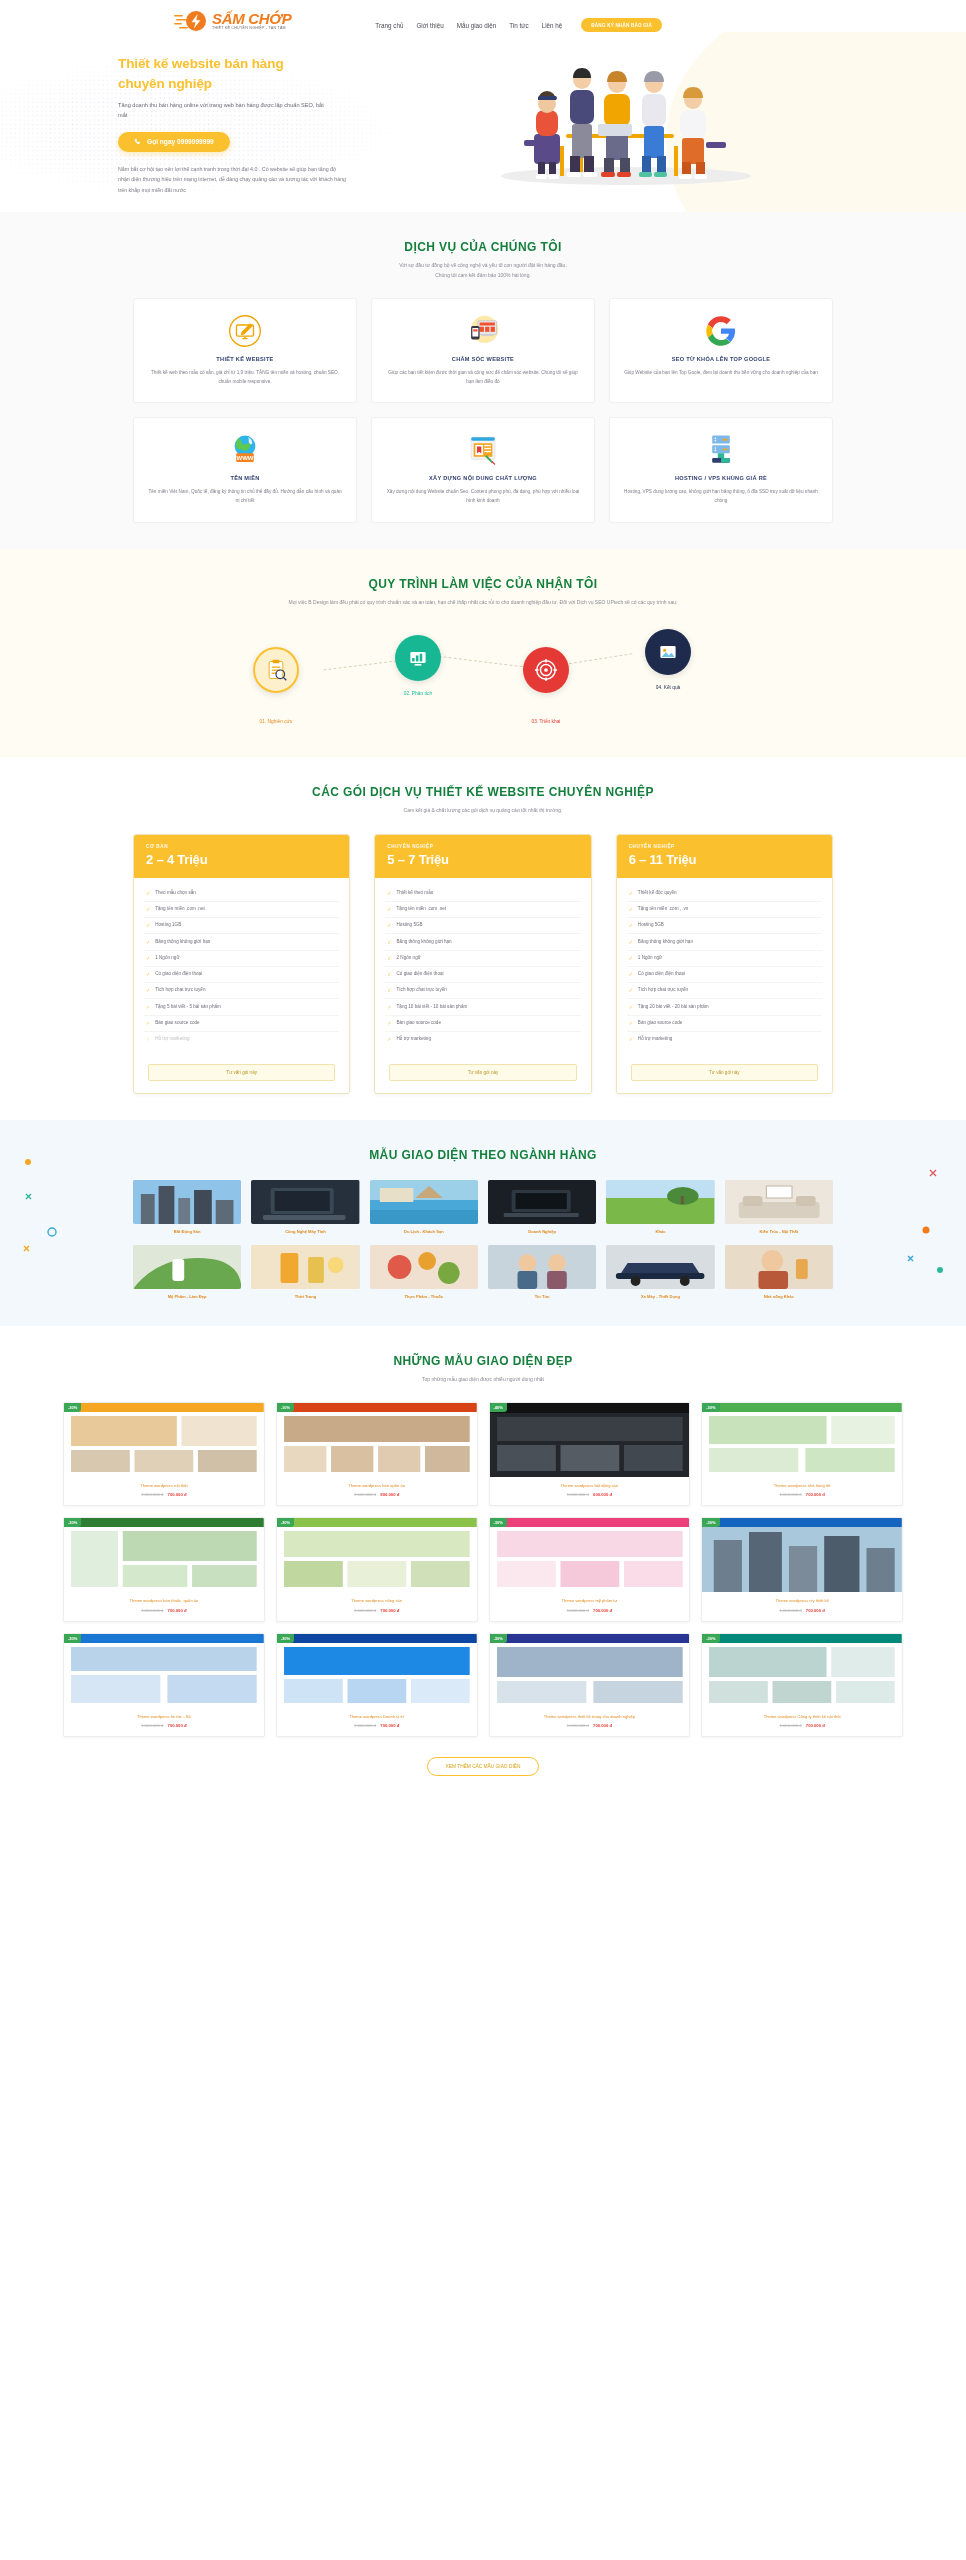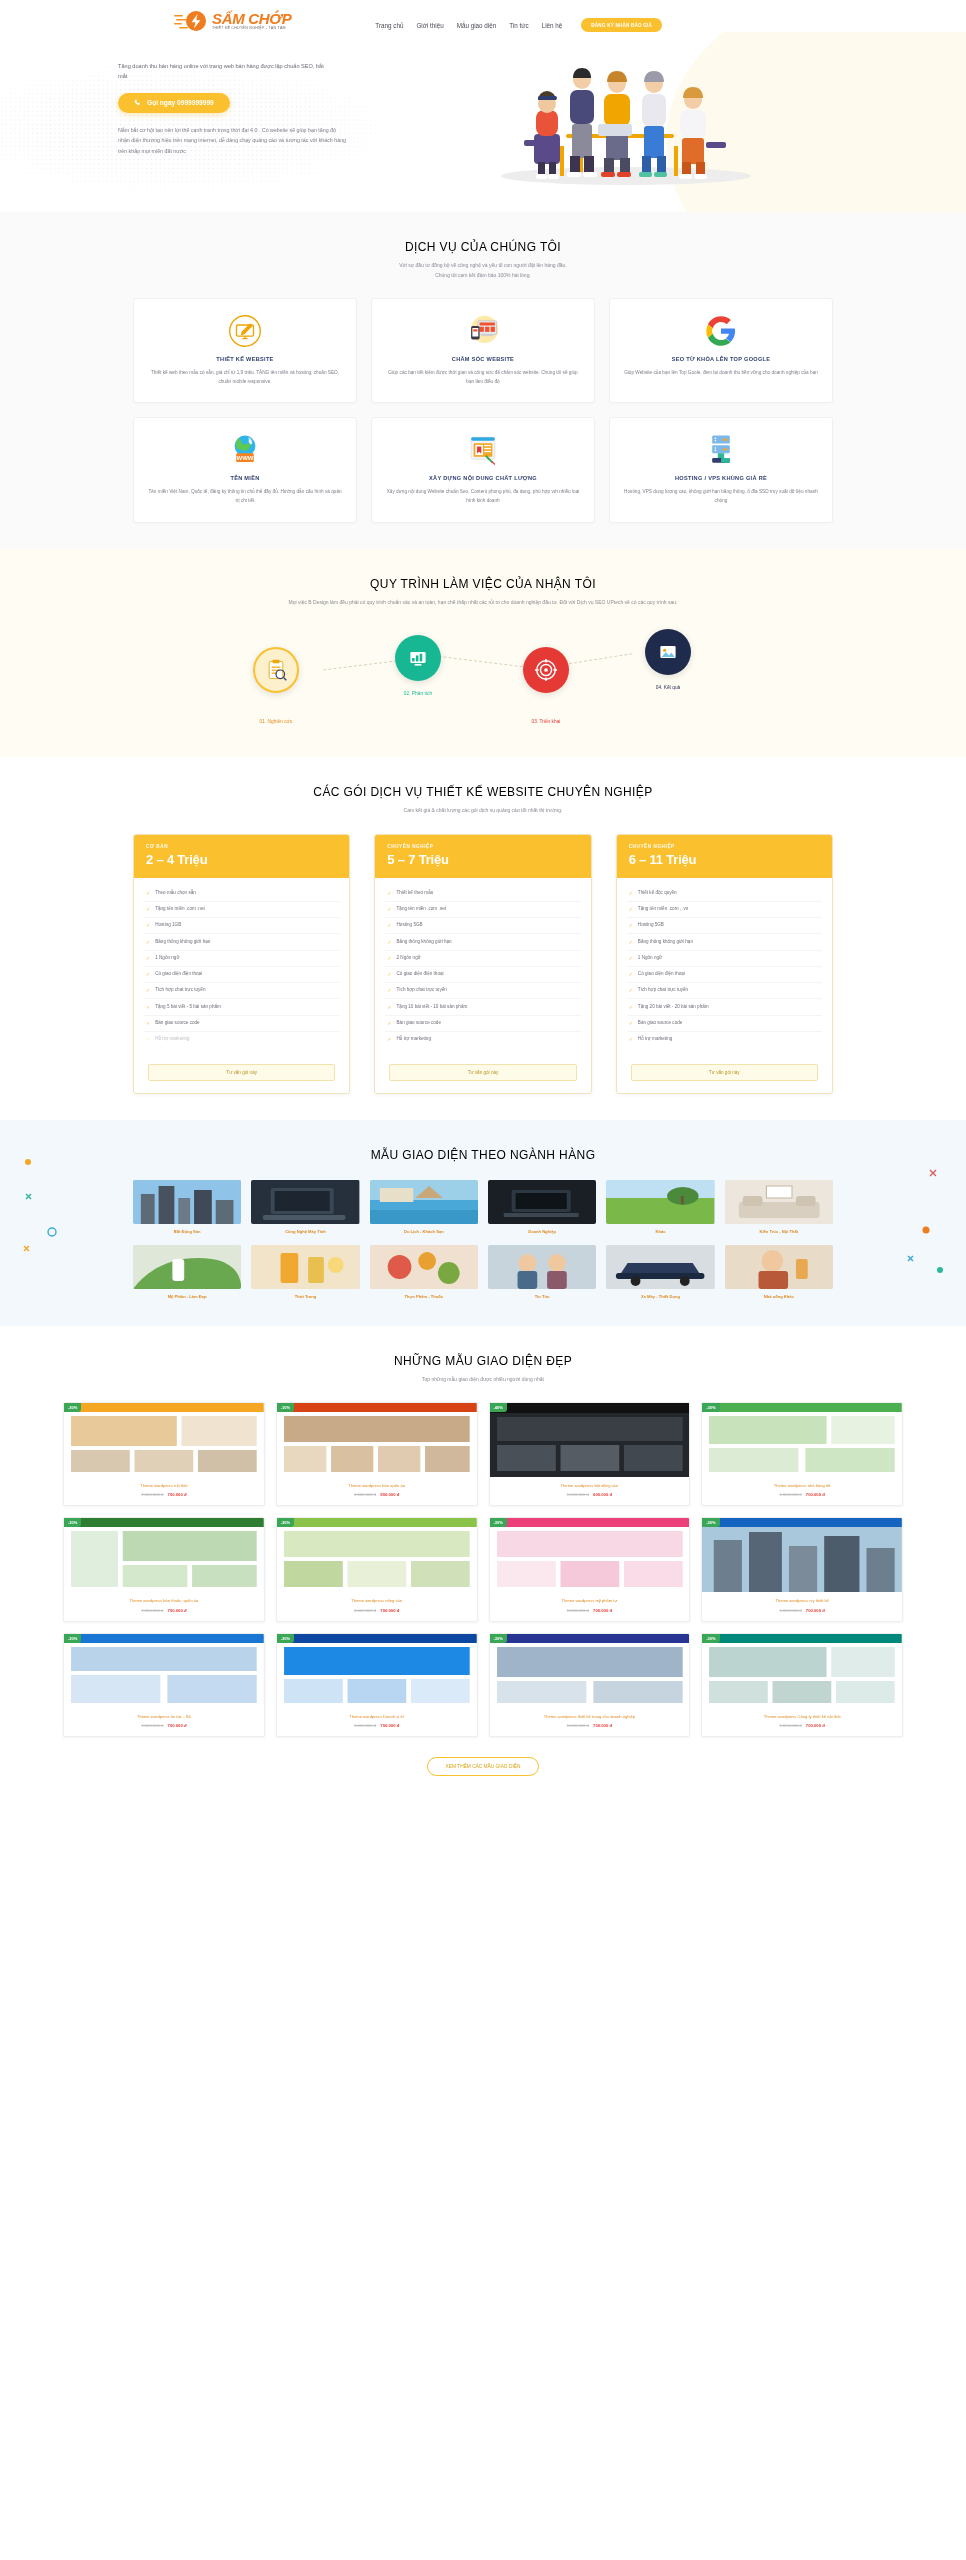--- a/index.html
+++ b/index.html
@@ -40,21 +40,21 @@
   .hero-h1{font-size:13.5px;line-height:1.45;color:#fbc02d;font-weight:bold;letter-spacing:-.1px}
   .hero-sub{font-size:5.6px;line-height:1.85;color:#6a6a75;margin-top:7px;max-width:210px}
   .hero-cta{display:inline-flex;align-items:center;gap:5px;background:#fbc02d;color:#fff;
             border:none;border-radius:20px;padding:6px 16px;margin-top:11px;cursor:pointer;
             font-size:6.6px;font-weight:bold;box-shadow:0 2px 6px rgba(251,192,45,.35)}
   .hero-body{font-size:5.3px;line-height:2;color:#7a7a85;margin-top:12px;max-width:230px}
   .hero-art{position:relative;flex:1;margin-top:18px}
 
   
   .sec{padding:28px 0 26px}
-  .sec-title{text-align:center;font-size:12px;color:#000000;letter-spacing:.4px;font-weight:normal}
+  .sec-title{text-align:center;font-size:12px;color:#15803d;letter-spacing:.4px;font-weight:bold}
   .sec-desc{text-align:center;font-size:5px;line-height:1.9;color:#8a8a94;margin-top:7px}
   .wrap{width:700px;margin:0 auto}
 
   
   .services{background:#fafafa}
   .svc-grid{display:grid;grid-template-columns:repeat(3,1fr);gap:14px;margin-top:18px}
   .svc-card{background:#fff;border:1px solid #f0f0f0;border-radius:3px;padding:14px 12px 16px;
             text-align:center;box-shadow:0 1px 3px rgba(0,0,0,.025)}
   .svc-icon{height:36px;display:flex;align-items:center;justify-content:center;margin-bottom:7px}
   .svc-name{font-size:5.6px;font-weight:bold;color:#2f3e6e;letter-spacing:.3px;margin-bottom:6px}
@@ -140,20 +140,24 @@
       <a href="#">Liên hệ</a>
       <button class="btn-quote">ĐĂNG KÝ NHẬN BÁO GIÁ</button>
     </nav>
   </header>
 
   <section class="hero">
     <div class="hero-dots"></div>
     <div class="hero-blob"></div>
     <div class="hero-inner">
       <div class="hero-left">
+        <h1 class="hero-h1">
+          <span>Thiết kế website bán hàng</span><br>
+          <span>chuyên nghiệp</span>
+        </h1>
         <p class="hero-sub">Tăng doanh thu bán hàng online với trang web bán hàng được lập chuẩn SEO, bắt mắt</p>
         <button class="hero-cta">
           <svg width="8" height="8" viewBox="0 0 16 16">
             <path fill="#fff" d="M3.6 1.4 1.6 3.4c-.5.5-.4 1.3 0 2.2 1.2 2.6 3.6 5 6.2 6.2.9.4 1.7.5 2.2 0l2-2c.3-.3.2-.7-.1-.9l-2.3-1.3c-.3-.2-.7-.1-.9.2l-.7.9C6.9 8 5.4 6.5 4.6 5l.9-.7c.3-.2.4-.6.2-.9L4.4 1.1c-.2-.3-.6-.3-.8.3z"></path>
           </svg>
           <span>Gọi ngay 0999999999</span>
         </button>
         <p class="hero-body">Nắm bắt cơ hội tạo nên lợi thế cạnh tranh trong thời đại 4.0 . Có website sẽ giúp bạn tăng độ nhận diện thương hiệu trên mạng internet, dễ dàng chạy quảng cáo và tương tác với khách hàng trên khắp mọi miền đất nước</p>
       </div>
       <div class="hero-art">

